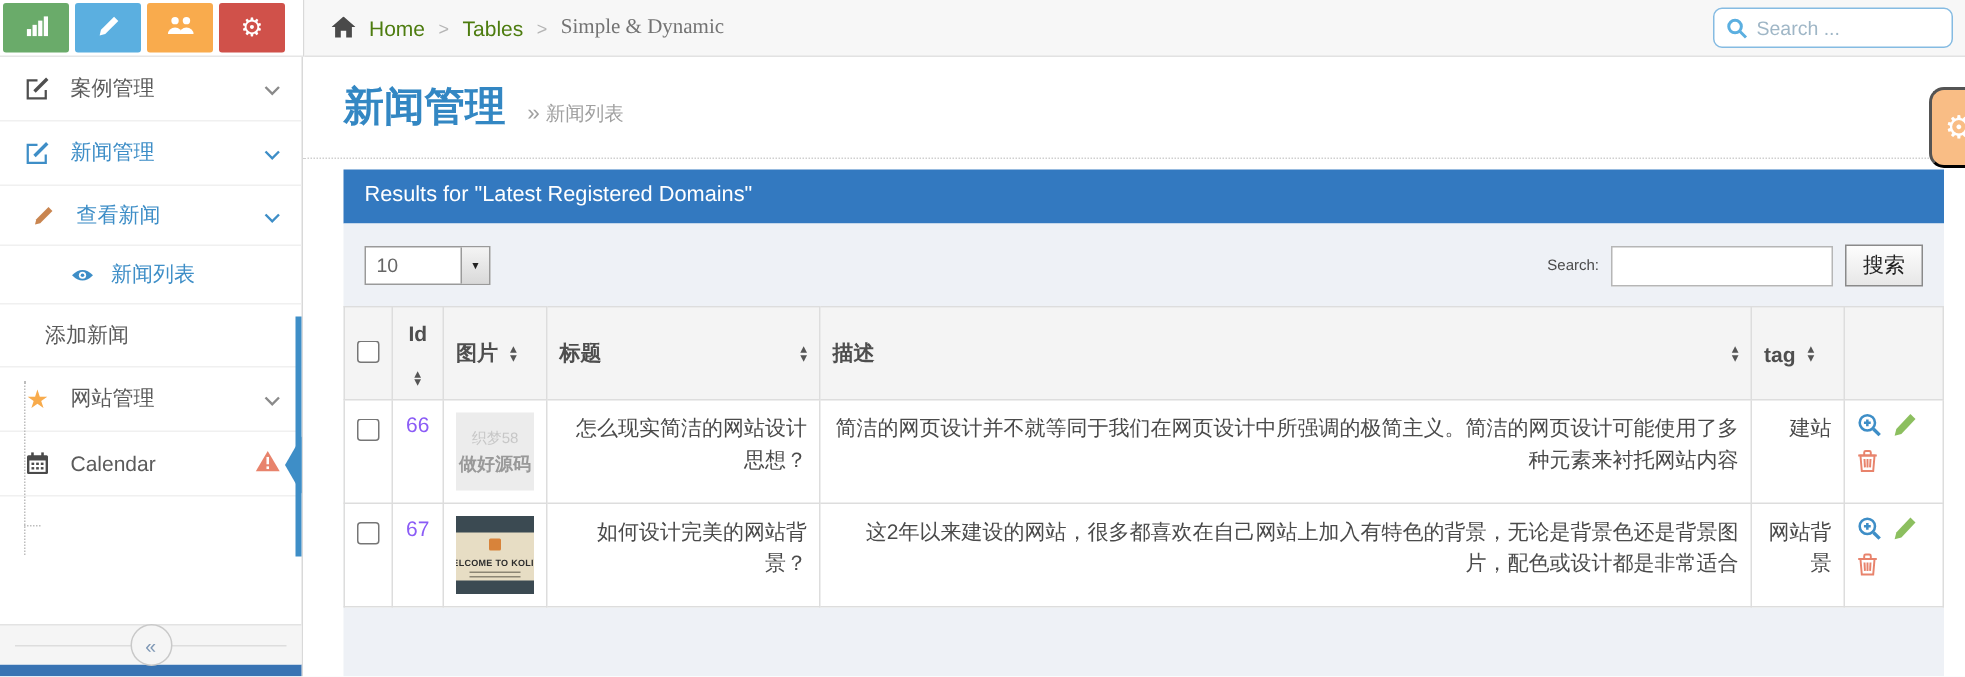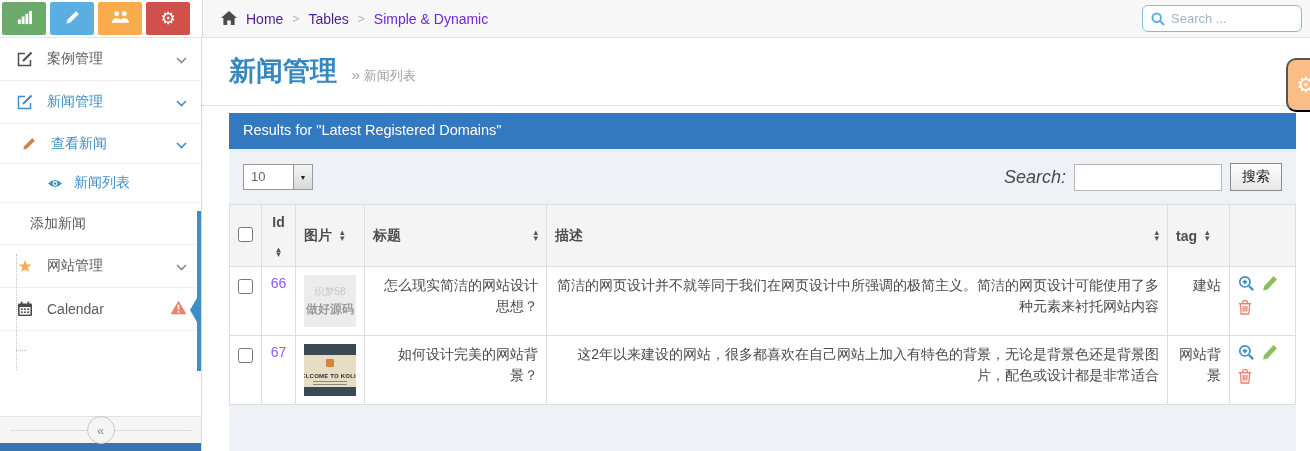--- a/index.html
+++ b/index.html
@@ -7,23 +7,23 @@
   body { font-family:"Liberation Sans","DejaVu Sans",sans-serif; }
   .app { position:relative; width:1310px; height:451px; overflow:hidden; background:#fff; }
 
   
   .topbar { display:flex; height:38px; }
   .topbar-left { width:203px; background:#fff; border-bottom:1px solid #e6e6e6; border-right:1px solid #d9d9d9;
                  display:flex; align-items:center; gap:4px; padding:0 2px; }
   .appbtn { width:44px; height:33px; border:none; border-radius:2px; display:flex; align-items:center; justify-content:center; color:#fff; cursor:pointer; }
   .topbar-right { flex:1; background:#f7f7f7; border-bottom:1px solid #e2e2e2; display:flex; align-items:center; padding:0 8px 0 18px; }
   .crumb { display:flex; align-items:center; gap:9px; font-size:14px; }
-  .crumb a { color:#4c1d95; text-decoration:none; }
+  .crumb a { color:#4d7c0f; text-decoration:none; }
   .crumb .sep { color:#b5b5b5; font-size:12px; }
-  .crumb .current { color:#6d28d9; }
+  .crumb .current { color:#737373;font-family:Liberation Serif, serif; }
   .top-search { margin-left:auto; width:160px; height:27px; border:1px solid #85bbe2; border-radius:6px; background:#fff;
                 display:flex; align-items:center; padding:0 8px; gap:6px; }
   .top-search input { border:none; outline:none; width:100%; font-size:13px; color:#777; background:transparent; font-family:inherit; }
   .top-search input::placeholder { color:#9fb6c6; }
 
   
   .body-row { display:flex; height:413px; }
 
   
   .sidebar { position:relative; width:203px; background:#fff; border-right:1px solid #d9d9d9; display:flex; flex-direction:column; }
@@ -55,26 +55,26 @@
   .page-sub { font-size:13px; color:#a0a0a0; margin-left:10px;margin-top:22px; }
   .page-sub .sep { font-size:15px; margin-right:4px; }
   .fab { position:absolute; right:-16px; top:20px; width:40px; height:54px; border-radius:10px; background:#f9bd85;
          color:#fff; font-size:21px; display:flex; align-items:center; justify-content:center; cursor:pointer; z-index:5; }
 
   .panel { flex:1; display:flex; flex-direction:column; margin:7px 14px 0 27px; }
   .panel-heading { background:#3379c0; color:#fff; font-size:14.5px; padding:9px 14px; height:36px; }
   .panel-body { flex:1; background:#eef1f6; }
 
   .tbl-toolbar { display:flex; align-items:center; padding:14px 14px 13px 14px; }
-  .pagesize { display:inline-flex; width:70px; height:26px; border:1px solid #9a9a9a; background:#fff; cursor:pointer; }
+  .pagesize { display:inline-flex; width:84px; height:26px; border:1px solid #9a9a9a; background:#fff; cursor:pointer; }
   .pagesize .val { flex:1; padding:4px 7px; font-size:13px; color:#666; }
   .pagesize .arrow { width:19px; background:linear-gradient(#f4f4f4,#d9d9d9); border-left:1px solid #9a9a9a;
                      display:flex; align-items:center; justify-content:center; font-size:7px; color:#222; }
   .toolbar-right { margin-left:auto; display:flex; align-items:center; gap:8px; }
-  .search-lbl { font-size:18px; color:#4a4a4a;font-style:italic; }
+  .search-lbl { font-size:10px; color:#4a4a4a; }
   .tbl-search { width:148px; height:27px; border:1px solid #b6b6b6; background:#fff; font-size:13px; padding:0 6px; outline:none; font-family:inherit; }
   .btn-search { height:28px; padding:0 11px; font-size:14px; color:#222; background:linear-gradient(#fdfdfd,#e7e7e7);
                 border:1px solid #8a8a8a; cursor:pointer; font-family:inherit; }
 
   
   table { width:100%; border-collapse:collapse; table-layout:fixed; background:#fff; font-size:14px; color:#4a4a4a; }
   th, td { border:1px solid #ddd; padding:8px; text-align:left; }
   thead th { background:#f4f4f4; color:#4e4e4e; font-weight:bold; vertical-align:middle; height:62px; }
   tbody td { vertical-align:top; background:#fff;text-align:right; }
   .col-check { width:32px; } .col-id { width:34px; } .col-img { width:69px; }

